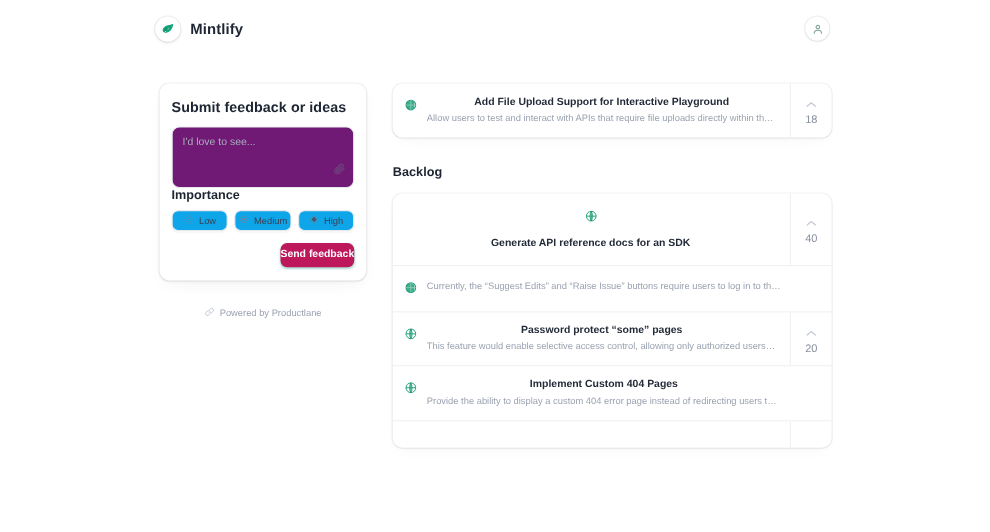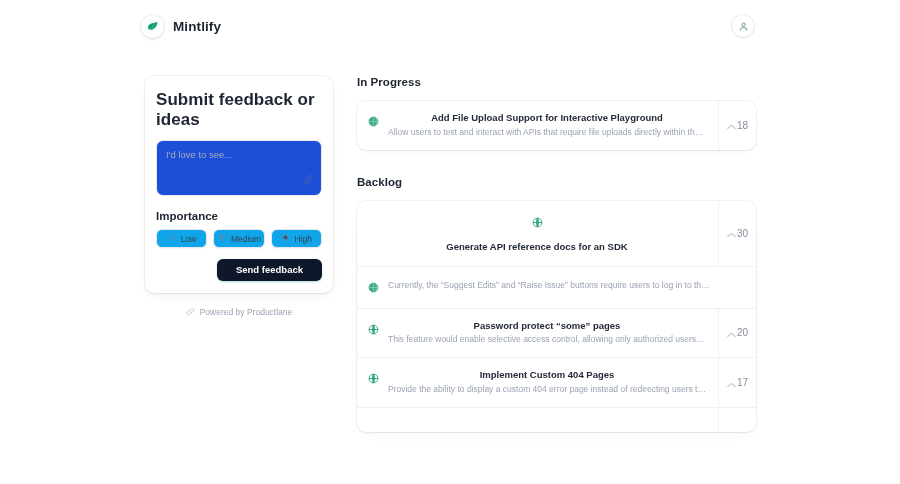--- a/index.html
+++ b/index.html
@@ -43,49 +43,49 @@
 
   
   .feedback-card {
     width: 188px;
     background: #ffffff;
     border-radius: 9px;
     box-shadow: 0 0 0 1px rgba(16,24,40,.055), 0 1px 2px rgba(16,24,40,.05),
                 0 6px 16px -6px rgba(16,24,40,.07);
     padding: 14px 11px 12px 11px;
   }
-  .card-title { font-size: 17px; font-weight: 700; color: #1e2532; margin-bottom: 10px; letter-spacing: .05px; }
+  .card-title { font-size: 13px; font-weight: 700; color: #1e2532; margin-bottom: 10px; letter-spacing: .05px; }
   .textarea-wrap {
     position: relative; height: 56px;
     border: 1px solid #e7e9ee; border-radius: 7px;
-    background: #1d4ed8; padding: 8px 9px;
+    background: #701a75; padding: 8px 9px;
   }
   .textarea-placeholder { font-size: 9.5px; color: #a8aebb; }
   .clip-icon { position: absolute; right: 7px; bottom: 6px; opacity: .55; }
-  .importance-label { font-size: 11.5px; font-weight: 700; color: #1e2532; margin: 14px 0 7px 0; }
+  .importance-label { font-size: 11.5px; font-weight: 700; color: #1e2532; margin: 1px 0 7px 0; }
   .imp-row { display: flex; gap: 6px; }
   .imp-btn {
     flex: 1; height: 19px;
     border: 1px solid #e7e9ee; border-radius: 6px;
     background: #0ea5e9;
     display: flex; align-items: center; justify-content: center; gap: 5px;
     font-size: 8.5px; color: #39414f; font-weight: 400;
     box-shadow: 0 1px 1px rgba(16,24,40,.035);
   }
   .send-row { display: flex; justify-content: flex-end; margin-top: 11px; }
   .send-btn {
-    background: #0f172a; color: #ffffff;
+    background: #be185d; color: #ffffff;
     font-size: 9.5px; font-weight: 700;
     border: none; border-radius: 6px;
-    padding: 6px 19px; line-height: 1;
+    padding: 6px 0; line-height: 1;
     box-shadow: 0 1px 2px rgba(13,147,115,.35);
   }
   .powered {
     display: flex; align-items: center; justify-content: center; gap: 5px;
-    margin-top: 14px; font-size: 8.5px; color: #9aa2b1;
+    margin-top: 24px; font-size: 8.5px; color: #9aa2b1;
   }
 
   
   .section { margin-bottom: 0; }
   .section-title { font-size: 11.5px; font-weight: 700; color: #1e2532; margin-bottom: 13px; letter-spacing: .05px; }
   .section + .section { margin-top: 26px; }
   .list-card {
     background: #ffffff; border-radius: 9px;
     box-shadow: 0 0 0 1px rgba(16,24,40,.05), 0 1px 2px rgba(16,24,40,.045),
                 0 6px 16px -8px rgba(16,24,40,.06);
@@ -96,21 +96,21 @@
   .row-main { flex: 1; display: flex; gap: 9px; padding: 11px 12px 11px 11px; min-width: 0; }
   .row-icon { flex: 0 0 11px; padding-top: 1px; }
   .row-text { min-width: 0; }
   .row-title { font-size: 9.5px; font-weight: 700; color: #232b39; line-height: 1.35; }
   .row-desc {
     font-size: 8.5px; color: #9aa2b1; line-height: 1.4; margin-top: 2px;
     white-space: nowrap; overflow: hidden; text-overflow: ellipsis; max-width: 322px;
   }
   .vote {
     flex: 0 0 38px; border-left: 1px solid #eef0f3;
-    display: flex; flex-direction: row; align-items: center; justify-content: center;
+    display: flex; flex-direction: column; align-items: center; justify-content: center;
     gap: 1px; padding: 6px 0;
   }
   .vote-count { font-size: 10px; color: #878f9e; font-weight: 400; }
   .row.tall .row-main { padding-top: 12px; padding-bottom: 12px; flex-direction: column; }
 </style>
 </head>
 <body>
 
 <div class="page">
 
@@ -193,21 +193,20 @@
             <path d="M13.4 10.6a4.6 4.6 0 0 0-6.9-.5l-2.8 2.8a4.6 4.6 0 0 0 6.5 6.5l1.6-1.6"></path>
           </svg>
         </span>
         <span>Powered by Productlane</span>
       </div>
     </div>
 
     <div class="right-col">
 
       <div class="section">
-        <div class="section-title">In Progress</div>
         <div class="list-card">
 
           <div class="row">
             <div class="row-main">
               <span class="row-icon">
                 <svg width="11" height="11" viewBox="0 0 24 24" aria-hidden="true">
                   <circle cx="12" cy="12" r="9.6" fill="none" stroke="#1f9e78" stroke-width="2"></circle>
                   <path d="M12 2.6a9.6 9.6 0 0 1 0 18.8 9.6 9.6 0 0 1-6.8-16.4z" fill="#1f9e78" opacity=".85"></path>
                   <path d="M12 2.4v19.2M2.4 12h19.2" stroke="#ffffff" stroke-width="1.2" opacity=".55"></path>
                 </svg>
@@ -246,21 +245,21 @@
               <div class="row-text">
                 <div class="row-title">Generate API reference docs for an SDK</div>
               </div>
             </div>
             <div class="vote">
               <span>
                 <svg width="9" height="6" viewBox="0 0 12 7" fill="none" stroke="#c6ccd6" stroke-width="1.6" stroke-linecap="round" stroke-linejoin="round" aria-hidden="true">
                     <path d="M1 5.6 6 1.4l5 4.2"></path>
                   </svg>
               </span>
-              <span class="vote-count">30</span>
+              <span class="vote-count">40</span>
             </div>
           </div>
 
 
           <div class="row">
             <div class="row-main">
               <span class="row-icon">
                 <svg width="11" height="11" viewBox="0 0 24 24" aria-hidden="true">
                   <circle cx="12" cy="12" r="9.6" fill="none" stroke="#1f9e78" stroke-width="2"></circle>
                   <path d="M12 2.6a9.6 9.6 0 0 1 0 18.8 9.6 9.6 0 0 1-6.8-16.4z" fill="#1f9e78" opacity=".85"></path>
@@ -304,28 +303,20 @@
                   <circle cx="12" cy="12" r="9.6"></circle>
                   <path d="M12 2.4v19.2M2.4 12h19.2"></path>
                   <path d="M12 2.4c3 3.4 3 15.8 0 19.2M12 2.4c-3 3.4-3 15.8 0 19.2"></path>
                 </svg>
               </span>
               <div class="row-text">
                 <div class="row-title">Implement Custom 404 Pages</div>
                 <div class="row-desc">Provide the ability to display a custom 404 error page instead of redirecting users to the home...</div>
               </div>
             </div>
-            <div class="vote">
-              <span>
-                <svg width="9" height="6" viewBox="0 0 12 7" fill="none" stroke="#c6ccd6" stroke-width="1.6" stroke-linecap="round" stroke-linejoin="round" aria-hidden="true">
-                    <path d="M1 5.6 6 1.4l5 4.2"></path>
-                  </svg>
-              </span>
-              <span class="vote-count">17</span>
-            </div>
           </div>
 
 
           <div class="row tall">
             <div class="row-main">
               
               
             </div>
             <div class="vote">
 

